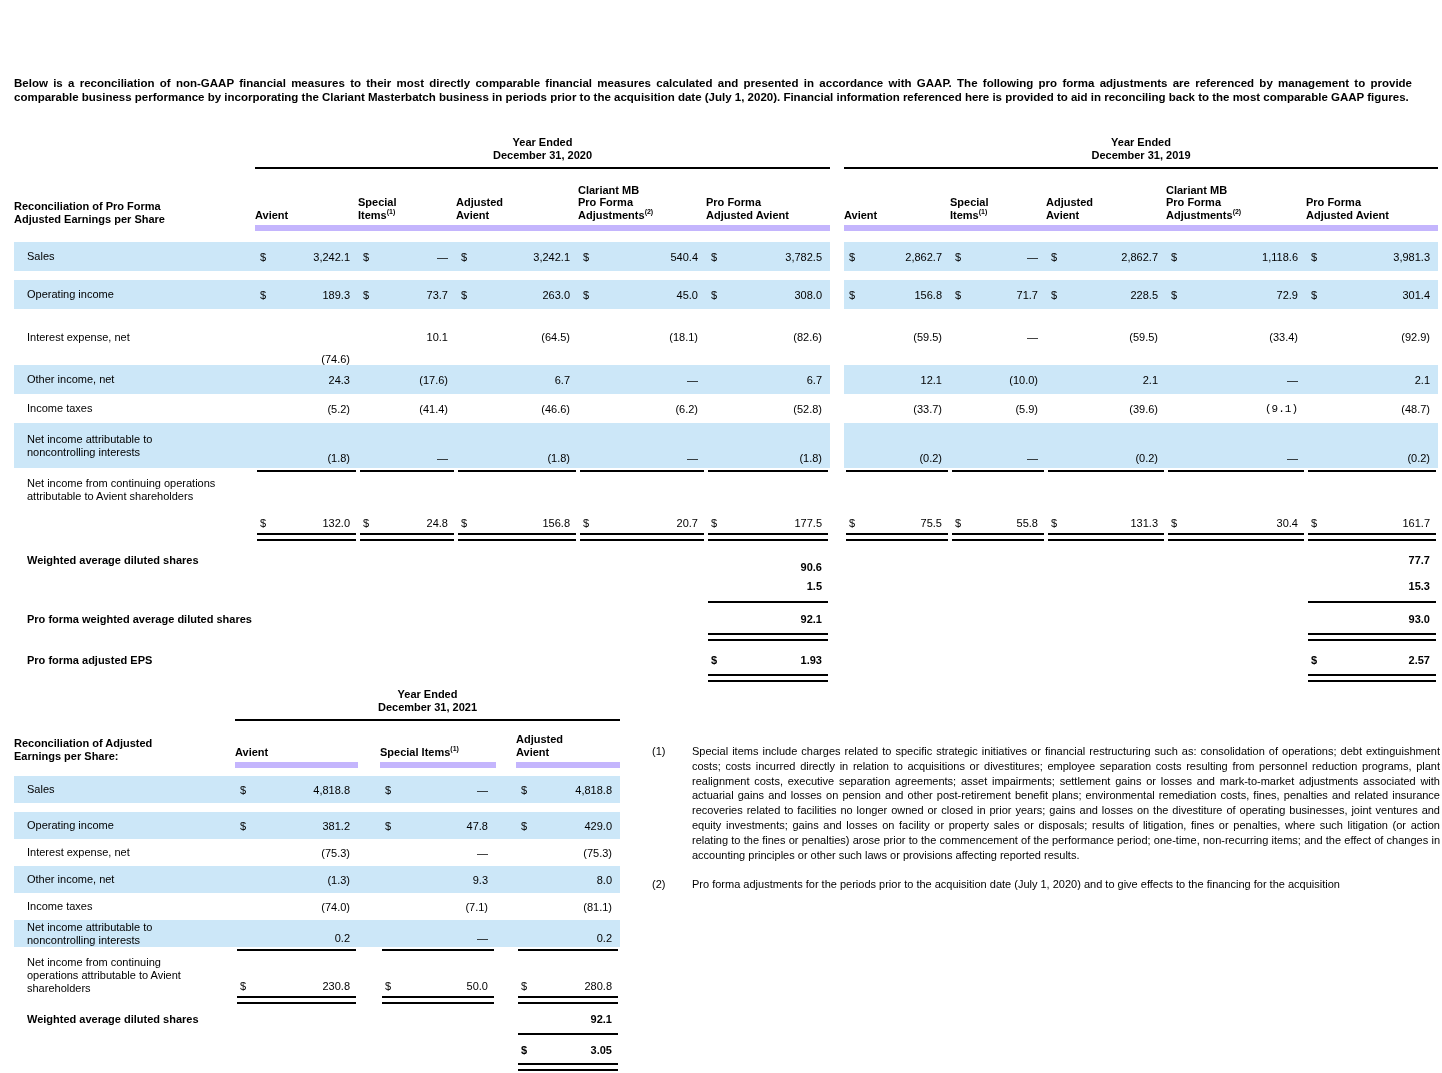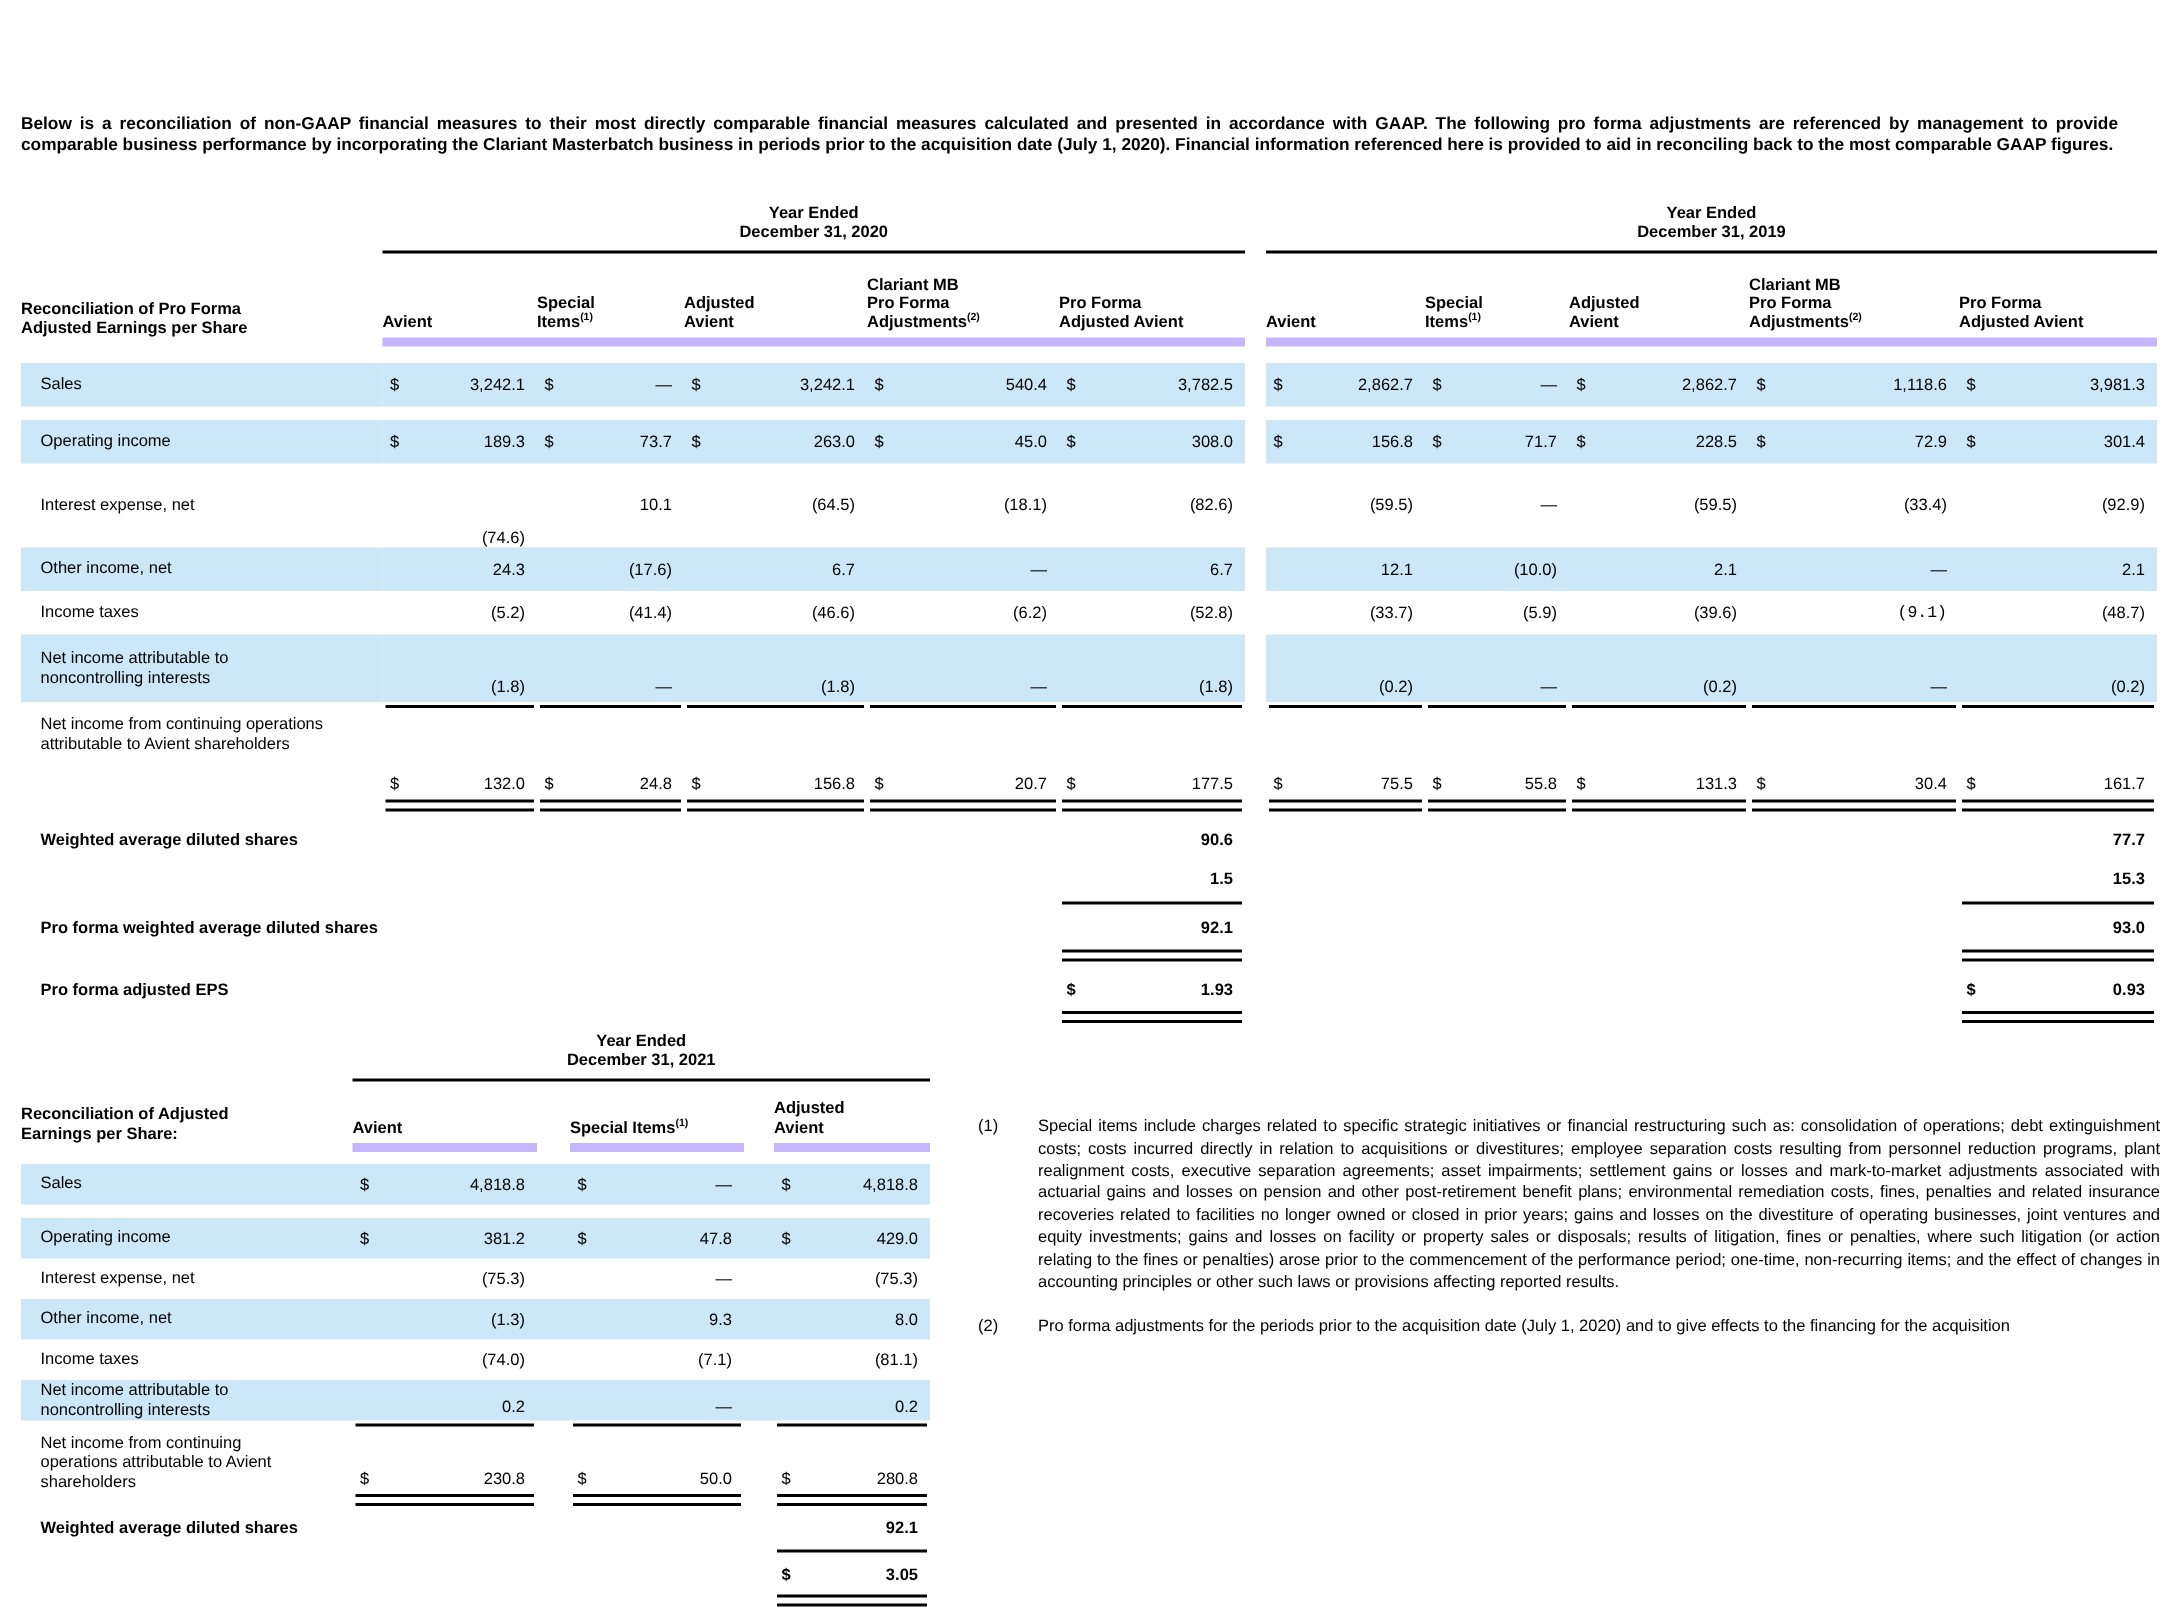--- a/index.html
+++ b/index.html
@@ -529,21 +529,21 @@
         </div>
         <div class="num r2" style="grid-column: 12;">
           <div class="in">
             <div class="cur">$</div>
             <div class="val">161.7</div>
           </div>
         </div>
       </div>
       <div class="g1 srow">
         <div class="slbl" style="grid-column: 1 / 6;">Weighted average diluted shares</div>
-        <div class="num" style="grid-column: 6;">
+        <div class="num" style="grid-column: 6; align-items: flex-end;">
           <div class="in">
             <div class="cur"></div>
             <div class="val">90.6</div>
           </div>
         </div>
         <div class="num" style="grid-column: 12;">
           <div class="in">
             <div class="cur"></div>
             <div class="val">77.7</div>
           </div>
@@ -582,21 +582,21 @@
         <div class="slbl" style="grid-column: 1 / 6;">Pro forma adjusted EPS</div>
         <div class="num r2" style="grid-column: 6;">
           <div class="in">
             <div class="cur">$</div>
             <div class="val">1.93</div>
           </div>
         </div>
         <div class="num r2" style="grid-column: 12;">
           <div class="in">
             <div class="cur">$</div>
-            <div class="val">0.93</div>
+            <div class="val">2.57</div>
           </div>
         </div>
       </div>
     </section>
   <div class="bottom">
     <section id="t2">
         <div class="g2 yrrow">
           <div class="yh" style="grid-column: 2 / 7;">Year Ended
 December 31, 2021</div>
         </div>

